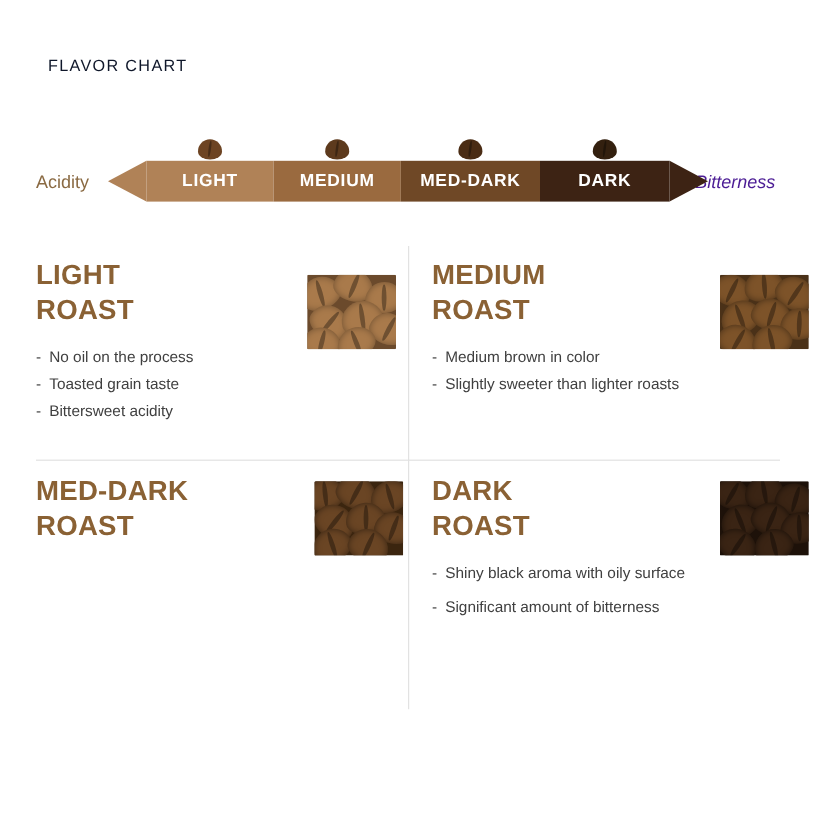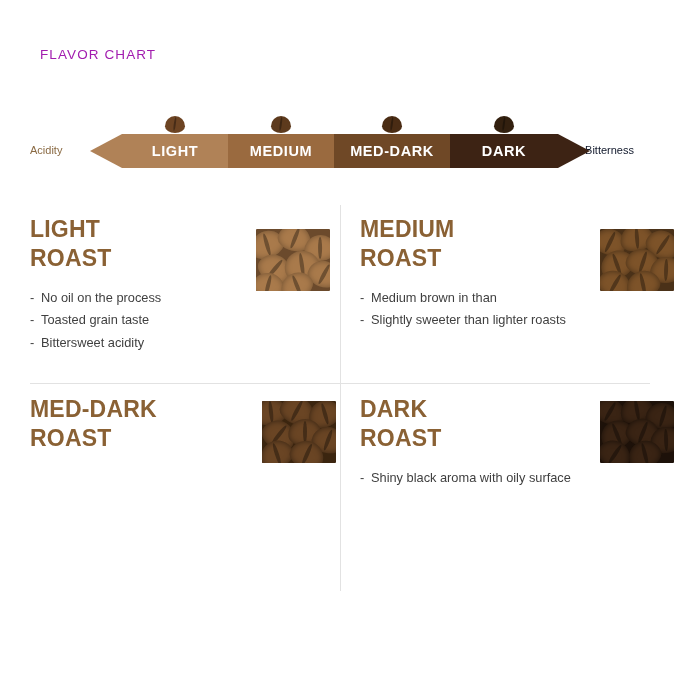--- a/index.html
+++ b/index.html
@@ -21,40 +21,40 @@
     box-sizing: border-box;
   }
 
   
   .chart-title {
     position: absolute;
     left: 40px;
     top: 47px;
     font-size: 13.5px;
     letter-spacing: 1.1px;
-    color: #a21caf;
+    color: #0f172a;
     font-weight: 400;
   }
 
   
   .scale-wrap {
     position: absolute;
     left: 30px;
     top: 110px;
     width: 620px;
     height: 78px;
   }
   .scale-label {
     position: absolute;
     top: 34px;
-    font-size: 11px;
+    font-size: 15px;
     color: #8a6a43;
   }
   .scale-label.left { left: 0px; }
-  .scale-label.right { right: 16px; color: #0f172a; }
+  .scale-label.right { right: 4px; color: #4c1d95; font-style: italic; }
 
   .bar {
     position: absolute;
     left: 60px;
     top: 24px;
     width: 500px;
     height: 34px;
   }
   .bar-seg {
     position: absolute;
@@ -306,21 +306,21 @@
         <div class="b" style="left:24px; top:44px; width:33px; height:26px; transform:rotate(-30deg);"></div>
       </div>
     </div>
 
     <div class="cell cell-tr">
       <h2>
         <span>MEDIUM</span><br>
         <span>ROAST</span>
       </h2>
       <ul class="bullets">
-        <li>Medium brown in than</li>
+        <li>Medium brown in color</li>
         <li>Slightly sweeter than lighter roasts</li>
       </ul>
     </div>
     <div class="photo p-tr">
       <div class="bean-art art-medium">
         <div class="b" style="left:-6px; top:0px;  width:32px; height:26px; transform:rotate(18deg);"></div>
         <div class="b" style="left:20px; top:-4px; width:33px; height:26px; transform:rotate(-12deg);"></div>
         <div class="b" style="left:46px; top:2px;  width:33px; height:27px; transform:rotate(26deg);"></div>
         <div class="b" style="left:0px;  top:22px; width:34px; height:27px; transform:rotate(-28deg);"></div>
         <div class="b" style="left:26px; top:20px; width:33px; height:26px; transform:rotate(10deg);"></div>
@@ -349,20 +349,21 @@
       </div>
     </div>
 
     <div class="cell cell-br">
       <h2>
         <span>DARK</span><br>
         <span>ROAST</span>
       </h2>
       <ul class="bullets">
         <li>Shiny black aroma with oily surface</li>
+        <li>Significant amount of bitterness</li>
       </ul>
     </div>
     <div class="photo p-br">
       <div class="bean-art art-dark">
         <div class="b" style="left:-6px; top:-2px; width:32px; height:25px; transform:rotate(22deg);"></div>
         <div class="b" style="left:20px; top:-4px; width:33px; height:26px; transform:rotate(-18deg);"></div>
         <div class="b" style="left:46px; top:2px;  width:33px; height:26px; transform:rotate(8deg);"></div>
         <div class="b" style="left:0px;  top:20px; width:33px; height:27px; transform:rotate(-30deg);"></div>
         <div class="b" style="left:26px; top:18px; width:34px; height:27px; transform:rotate(14deg);"></div>
         <div class="b" style="left:50px; top:26px; width:32px; height:26px; transform:rotate(-10deg);"></div>

